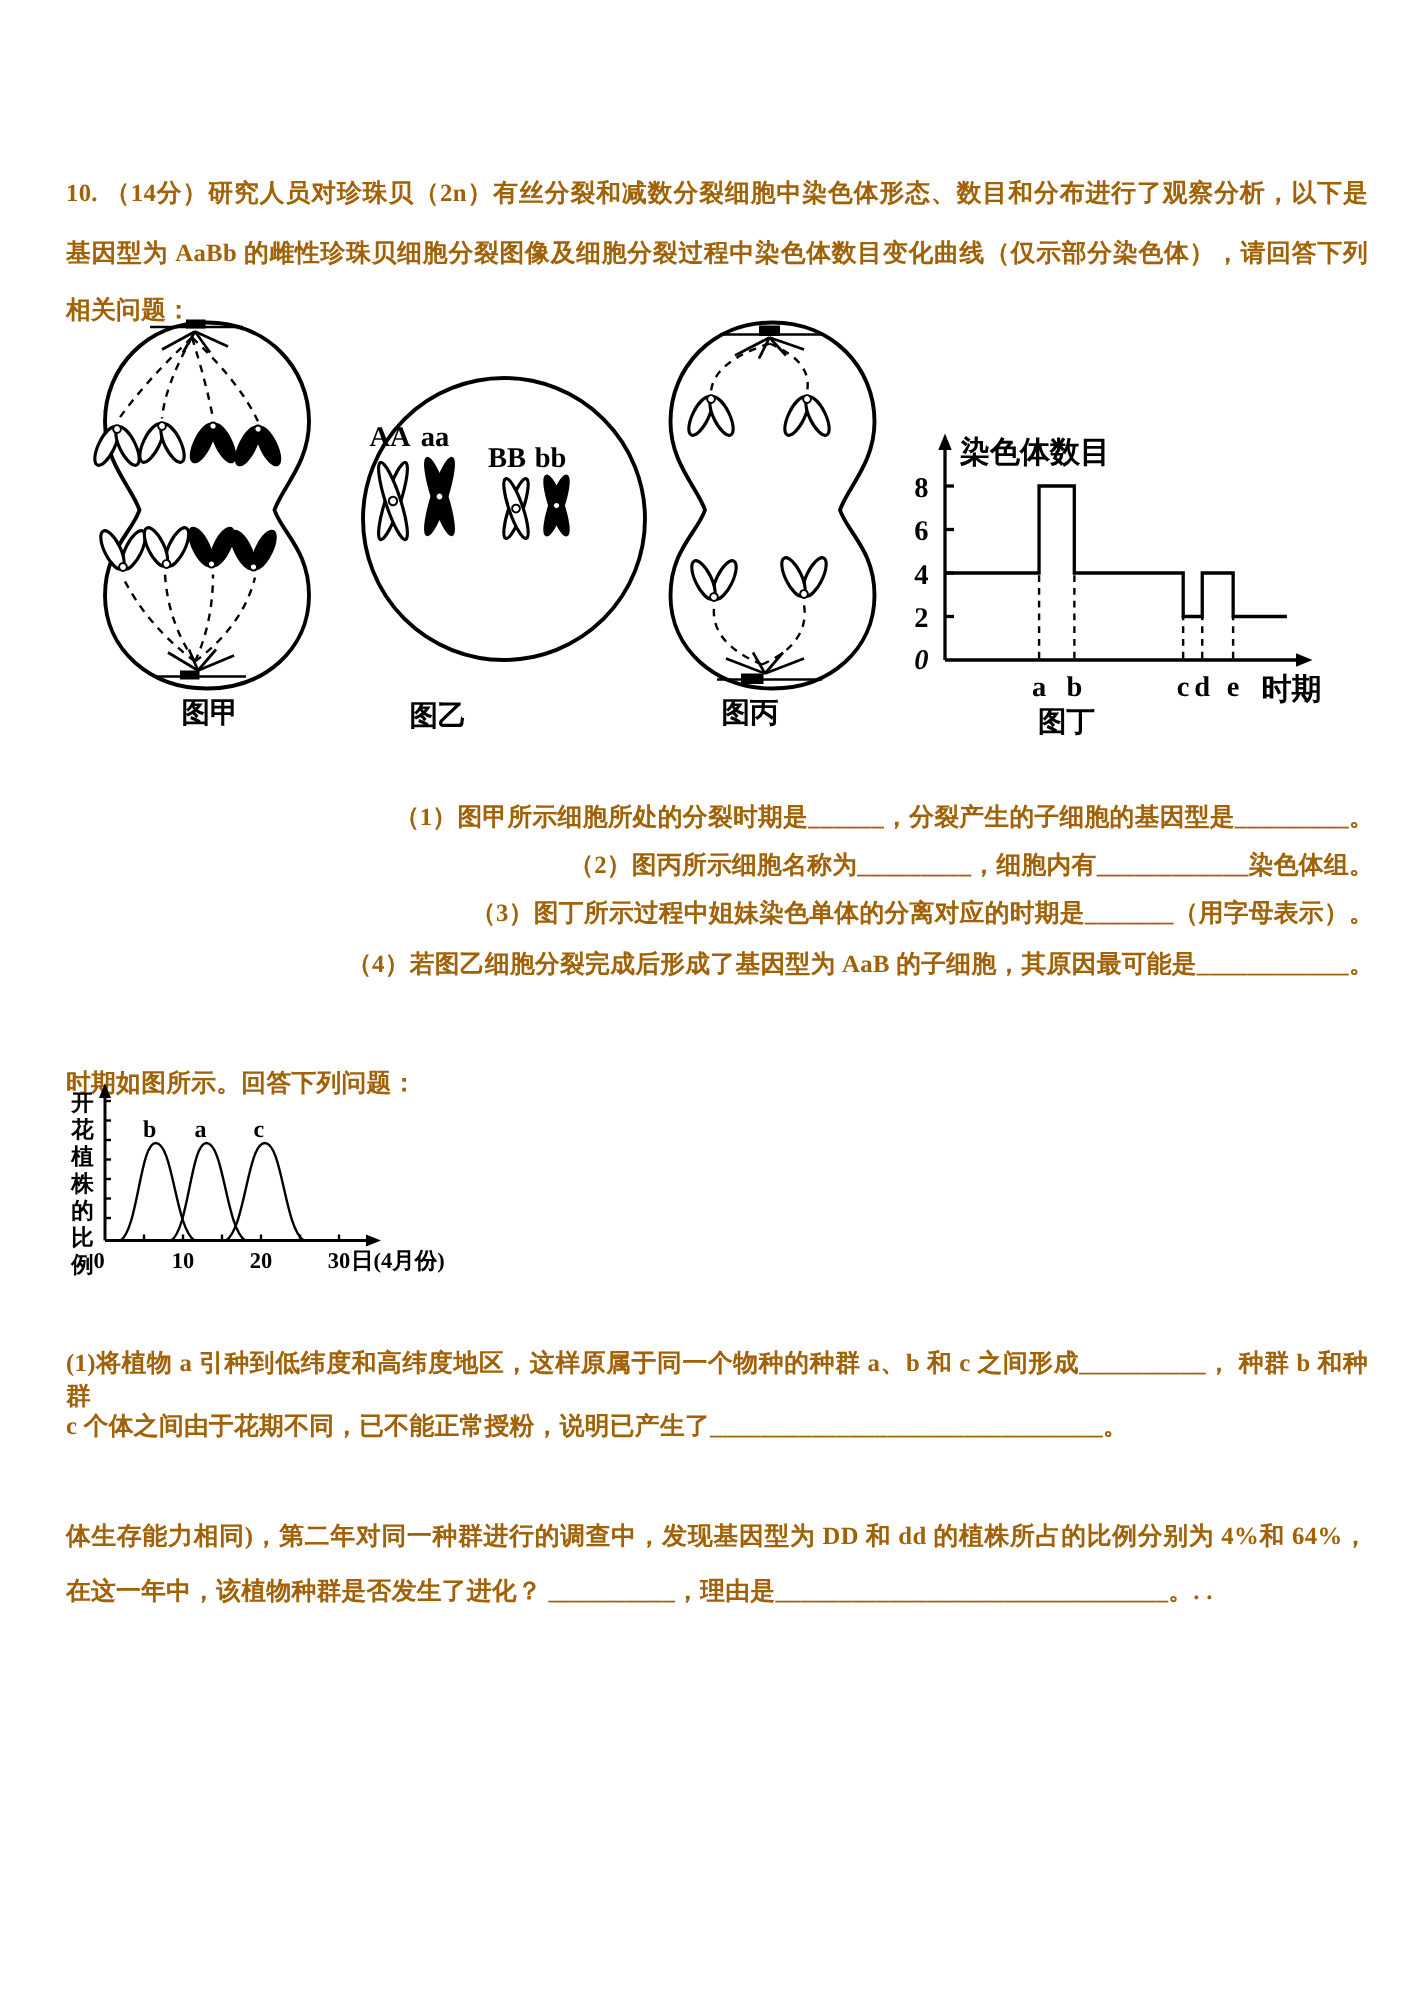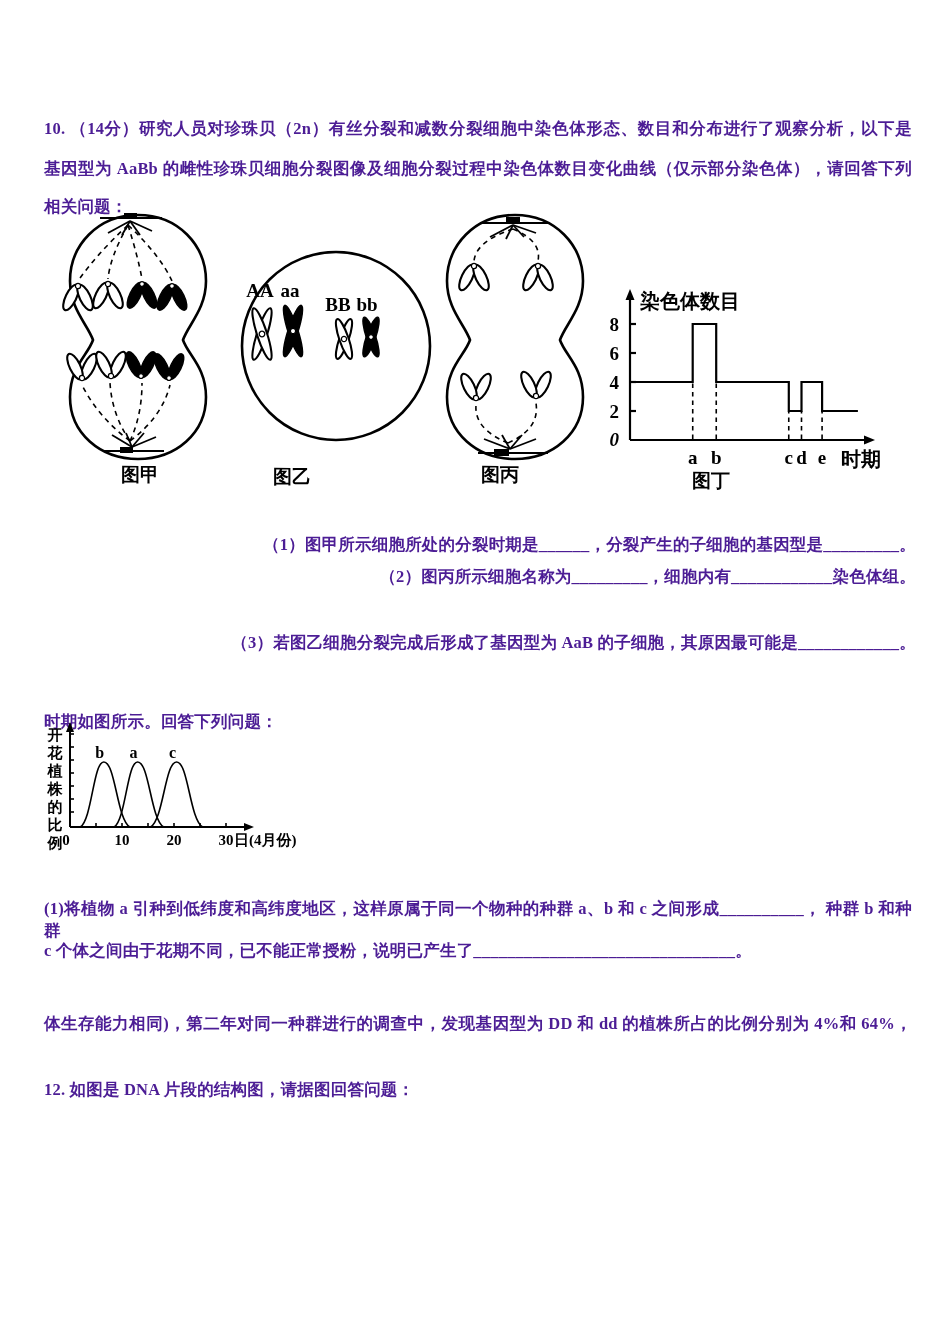--- a/index.html
+++ b/index.html
@@ -1,19 +1,19 @@
 <!DOCTYPE html>
 <html><head>
 <meta charset="utf-8">
 <style>
   html,body{margin:0;padding:0;background:#fff;}
   .page{position:relative;width:950px;height:1344px;background:#fff;color:#000;
         font-family:"Liberation Serif","DejaVu Serif",serif;overflow:hidden;}
   .ln{position:absolute;left:44px;width:868px;font-size:16.5px;font-weight:bold;
-      color:#4c1d95;letter-spacing:0.2px;}
+      color:#a16207;letter-spacing:0.2px;}
   .just{text-align:justify;text-align-last:justify;}
   .indent{left:48px;text-align:right;}
   .cap{position:absolute;width:64px;text-align:center;font-size:19px;font-weight:bold;font-family:Liberation Mono, monospace;}
   svg{position:absolute;overflow:visible;}
   svg text{font-family:"Liberation Serif","DejaVu Serif",serif;font-weight:bold;fill:#000;}
   .t19{font-size:19px}.t20{font-size:20px}.t15{font-size:15px}.t16{font-size:16px}
   .it{font-style:italic}
   .mem{fill:none;stroke:#000;stroke-width:2.6}
   .fib{fill:none;stroke:#000;stroke-width:1.6;stroke-dasharray:5 4.5}
   .pole{stroke:#000;stroke-width:1.8}
@@ -180,21 +180,22 @@
       <text x="251" y="183" class="t20">时期</text>
     </svg>
 
   <div class="cap" style="left:108px;top:462px">图甲</div>
   <div class="cap" style="left:260px;top:464px">图乙</div>
   <div class="cap" style="left:468px;top:462px">图丙</div>
   <div class="cap" style="left:679px;top:468px">图丁</div>
 
   <p class="ln indent" style="top:517px">（1）图甲所示细胞所处的分裂时期是______，分裂产生的子细胞的基因型是_________。</p>
   <p class="ln indent" style="top:549px">（2）图丙所示细胞名称为_________，细胞内有____________染色体组。</p>
-  <p class="ln indent" style="top:615px">（3）若图乙细胞分裂完成后形成了基因型为 AaB 的子细胞，其原因最可能是____________。</p>
+  <p class="ln indent" style="top:581px">（3）图丁所示过程中姐妹染色单体的分离对应的时期是_______（用字母表示）。</p>
+  <p class="ln indent" style="top:615px">（4）若图乙细胞分裂完成后形成了基因型为 AaB 的子细胞，其原因最可能是____________。</p>
 
   <p class="ln" style="top:694px">时期如图所示。回答下列问题：</p>
 
   <svg id="flower-chart" style="left:40px;top:718px" width="300" height="148" viewBox="0 0 300 148">
       <line x1="30" y1="109" x2="209" y2="109" class="k2"></line>
       <line x1="30" y1="109" x2="30" y2="11" class="k2"></line>
       <path d="M214,109l-10,-4v8z" class="arr"></path>
       <path d="M30,4l-4,10h8z" class="arr"></path>
       <text class="t15" text-anchor="middle"><tspan x="15" y="22">开</tspan><tspan x="15" y="40">花</tspan><tspan x="15" y="58">植</tspan><tspan x="15" y="76">株</tspan><tspan x="15" y="94">的</tspan><tspan x="15" y="112">比</tspan><tspan x="15" y="130">例</tspan></text>
       <line x1="30" y1="16" x2="34" y2="16" class="k1"></line>
@@ -219,16 +220,16 @@
       <text x="59.8" y="40" class="t16" text-anchor="middle">b</text>
       <path d="M74.2,109 C85.9,101 87.1,44 97.6,44 C109.3,44 110.6,101 123.6,109" class="k1"></path>
       <text x="93.6" y="40" class="t16" text-anchor="middle">a</text>
       <path d="M110.6,109 C123.6,101 124.9,44 136.6,44 C148.3,44 149.6,101 162.6,109" class="k1"></path>
       <text x="132.6" y="40" class="t16" text-anchor="middle">c</text>
     </svg>
 
   <p class="ln just" style="top:881px">(1)将植物 a 引种到低纬度和高纬度地区，这样原属于同一个物种的种群 a、b 和 c 之间形成__________， 种群 b 和种群</p>
   <p class="ln" style="top:923px">c 个体之间由于花期不同，已不能正常授粉，说明已产生了_______________________________。</p>
   <p class="ln just" style="top:996px">体生存能力相同)，第二年对同一种群进行的调查中，发现基因型为 DD 和 dd 的植株所占的比例分别为 4%和 64%，</p>
-
-  <p class="ln" style="top:1062px">12. 如图是 DNA 片段的结构图，请据图回答问题：</p>
+  <p class="ln" style="top:1033px">在这一年中，该植物种群是否发生了进化？ __________，理由是_______________________________。. .</p>
+
 
 </div>
 
 </body></html>

